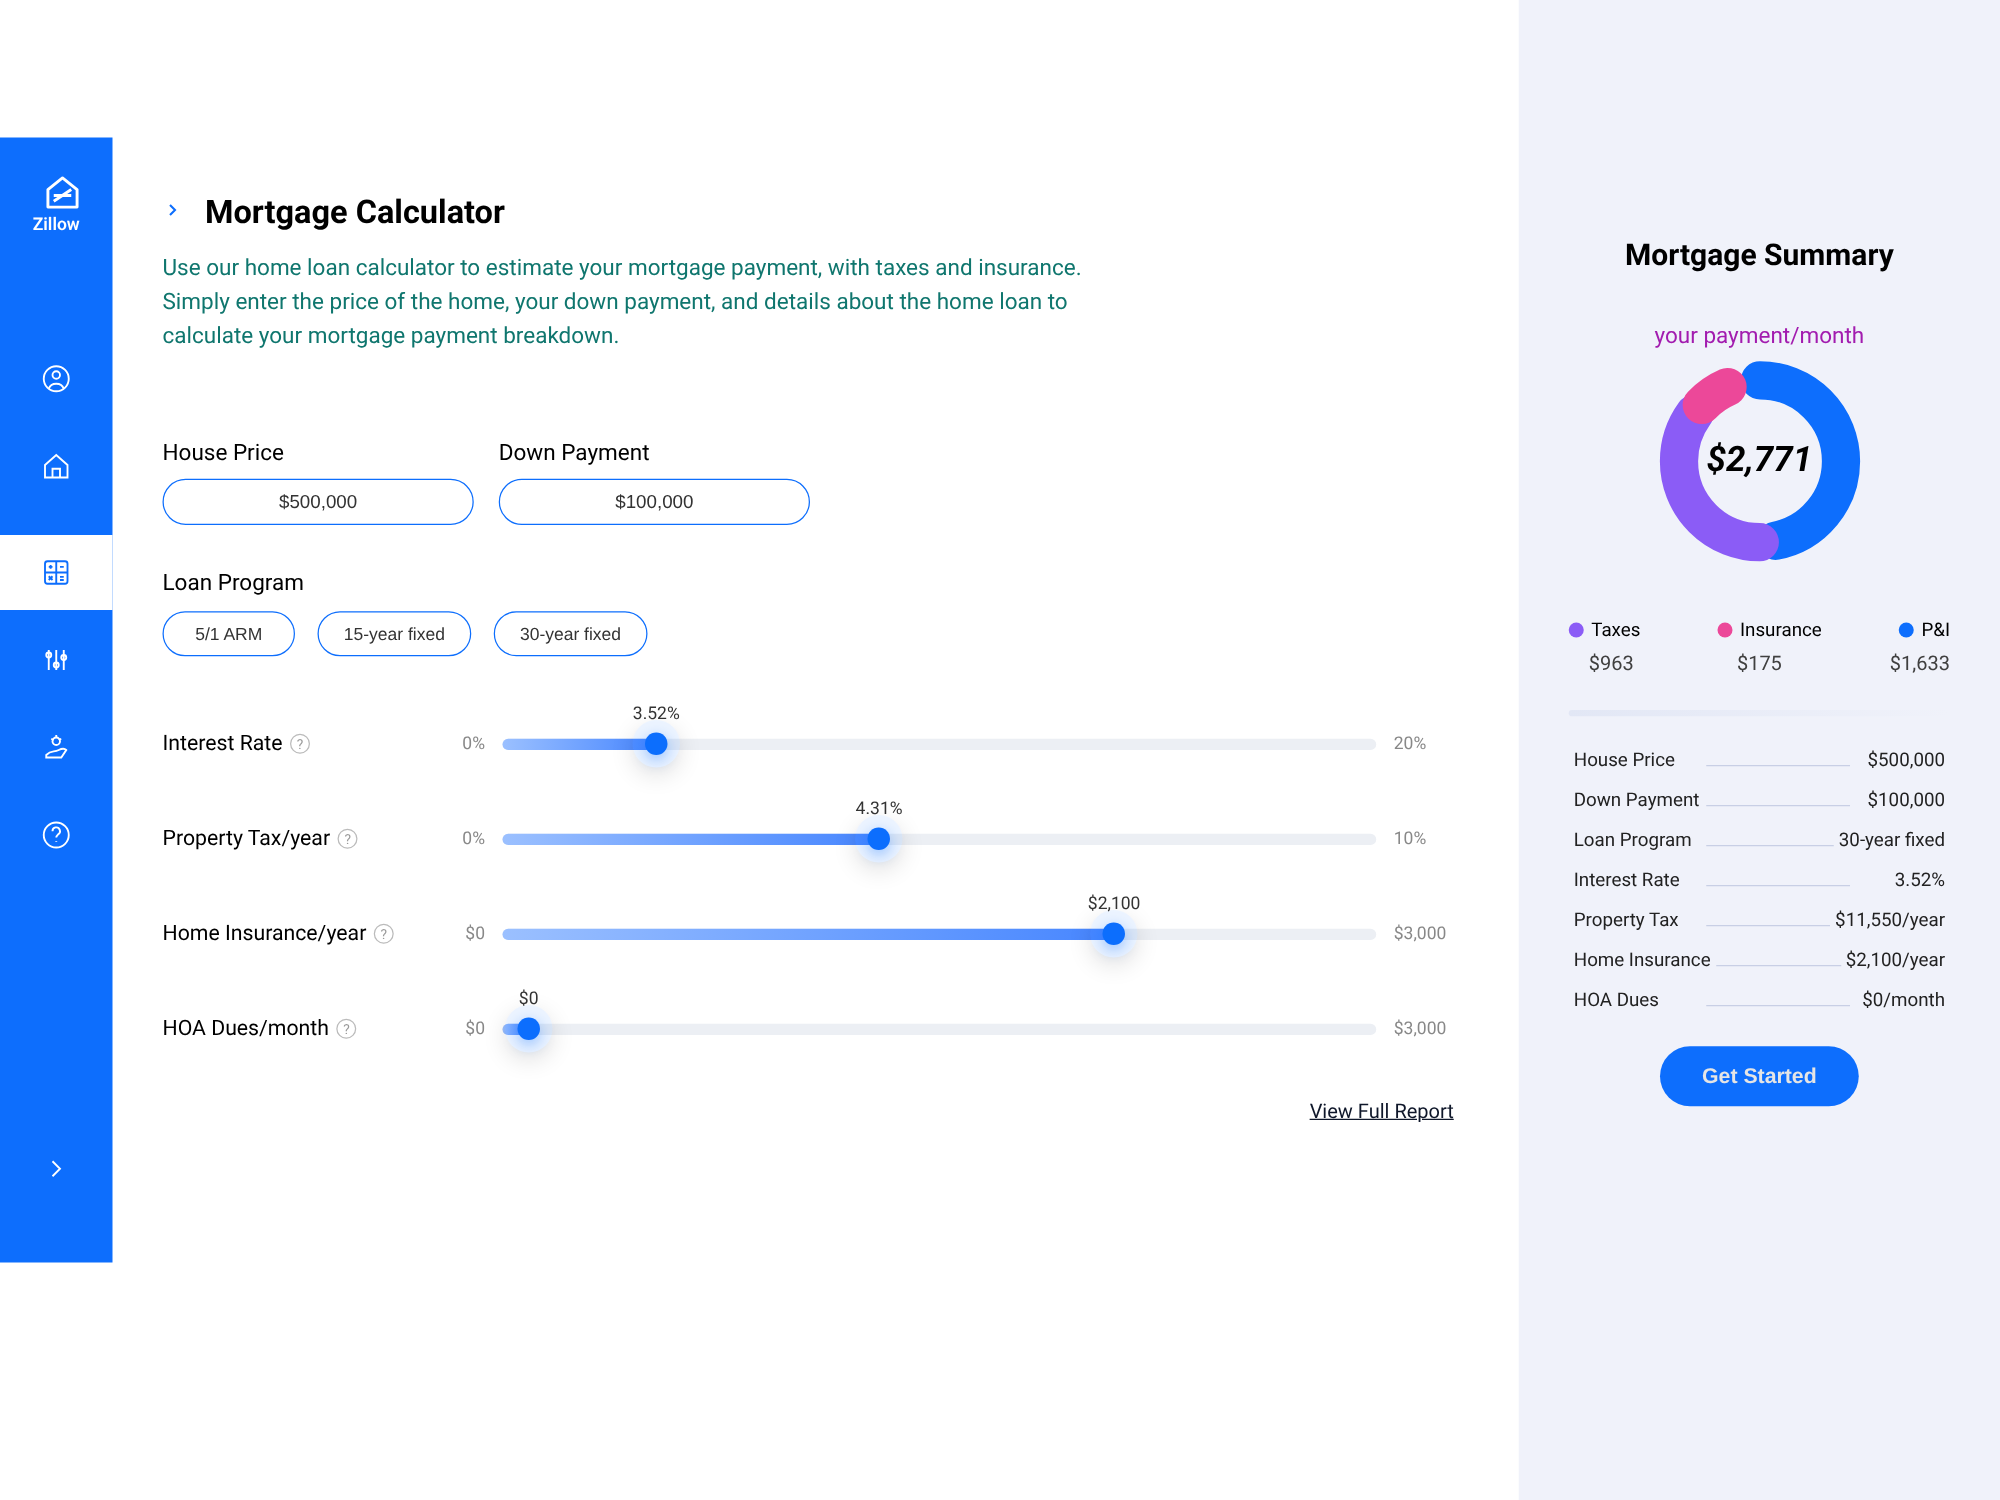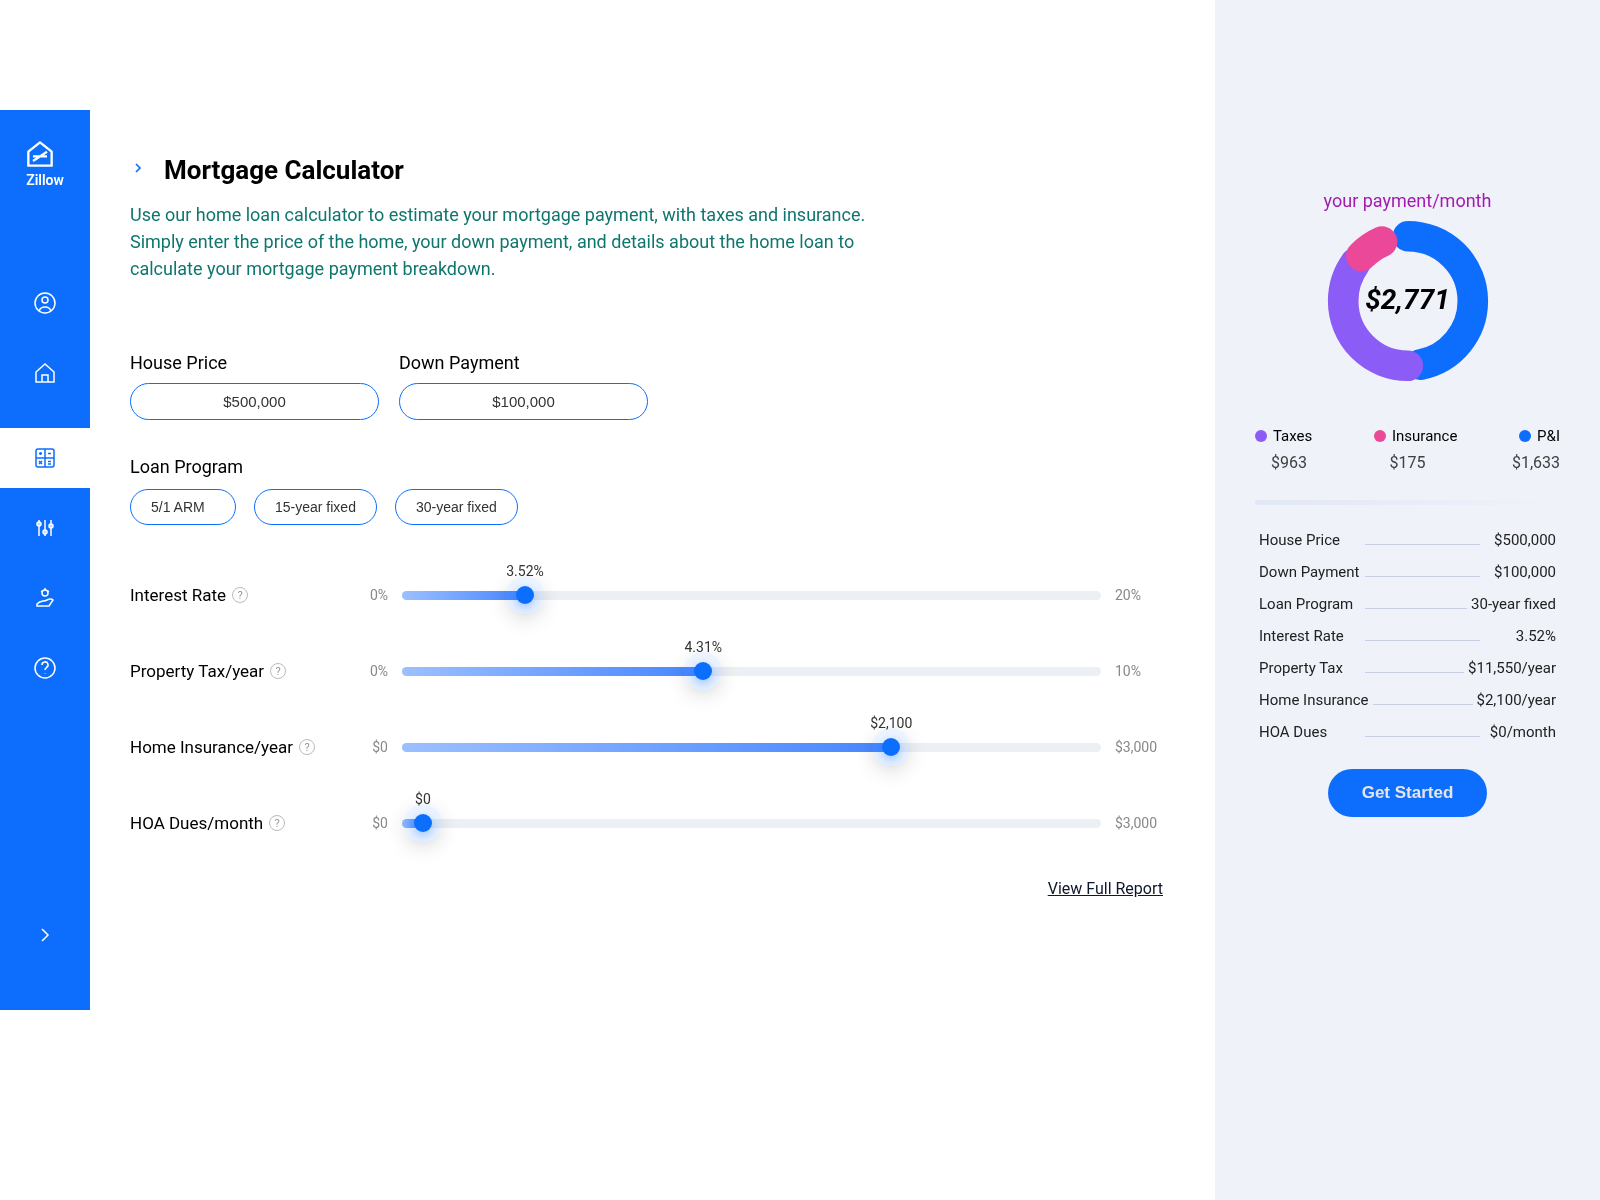--- a/index.html
+++ b/index.html
@@ -22,21 +22,21 @@
       display: flex;
       flex-direction: column;
       align-items: center;
       padding-top: 30px;
       margin-top: 110px;
       height: 900px;
     }
     .logo {
       display: flex;
       flex-direction: column;
-      align-items: flex-start;
+      align-items: flex-end;
       margin-bottom: 100px;
       color: white;
     }
     .logo svg {
       width: 28px;
       height: 28px;
       margin-bottom: 4px;
     }
     .logo-text {
       color: white;
@@ -143,21 +143,21 @@
     }
     .loan-pill {
       border: 1.5px solid #0d6efd;
       border-radius: 24px;
       padding: 9px 20px;
       font-size: 14px;
       color: #333;
       background: #fff;
       cursor: pointer;
       min-width: 106px;
-      text-align: left;
+      text-align: center;
     }
     
     
     .slider-row {
       display: flex;
       align-items: center;
       margin-bottom: 56px;
       position: relative;
     }
     .slider-label {
@@ -503,20 +503,21 @@
     <span class="slider-max">$3,000</span>
   </div>
 
   <div class="view-report">
     <a href="#">View Full Report</a>
   </div>
 </main>
 
 <aside class="summary">
   <div class="summary-inner">
+    <h2>Mortgage Summary</h2>
     <div class="donut-label">your payment/month</div>
     <div class="donut-wrap">
       <svg width="180" height="180" viewBox="0 0 100 100">
 
         <circle cx="50" cy="50" r="36" fill="none" stroke="#0d6efd" stroke-width="17" stroke-linecap="round" stroke-dasharray="133 226" stroke-dashoffset="27" transform="rotate(-90 50 50)"></circle>
         <circle cx="50" cy="50" r="36" fill="none" stroke="#8b5cf6" stroke-width="17" stroke-linecap="round" stroke-dasharray="79 226" stroke-dashoffset="-113" transform="rotate(-90 50 50)"></circle>
         <circle cx="50" cy="50" r="36" fill="none" stroke="#ec4899" stroke-width="17" stroke-linecap="round" stroke-dasharray="14 226" stroke-dashoffset="-197" transform="rotate(-90 50 50)"></circle>
       </svg>
       <div class="donut-center">$2,771</div>
     </div>

